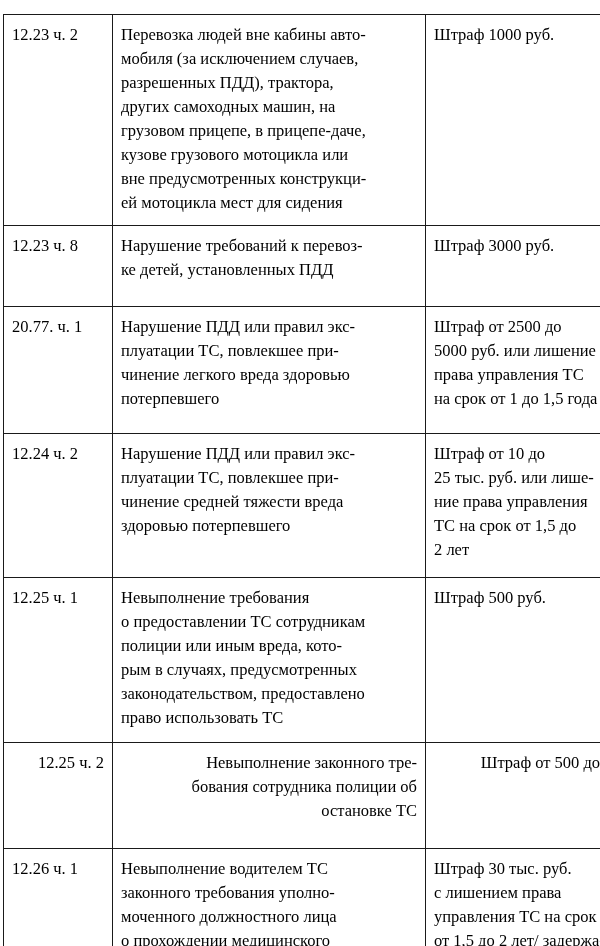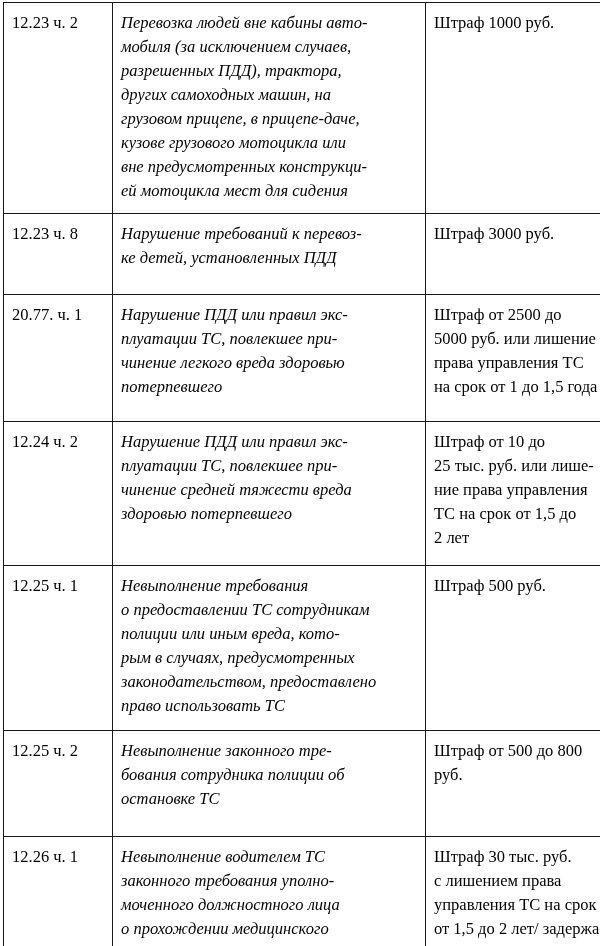--- a/index.html
+++ b/index.html
@@ -12,20 +12,21 @@
     height: 946px;
     font-family: "Liberation Serif", "DejaVu Serif", serif;
     color: #000000;
     overflow: hidden;
   }
   .page {
     position: relative;
     width: 600px;
     height: 690px;
     box-sizing: border-box;
+    margin-top: 12px;
   }
   table.penalties-table {
     position: absolute;
     left: 3px;
     top: 2px;
     width: 583px;
     border-collapse: collapse;
     table-layout: fixed;
   }
   table.penalties-table td {
@@ -38,32 +39,31 @@
     color: #000000;
     white-space: pre-line;
   }
   td.col-article {
     width: 92px;
     padding-left: 7px;
     padding-right: 4px;
   }
   td.col-offence {
     width: 296px;
-    font-style: italic;
   }
   td.col-penalty {
     width: 195px;
   }
   
   tr.r0 td { height: 186px; }
   tr.r1 td { height: 62px; }
   tr.r2 td { height: 108px; }
   tr.r3 td { height: 125px; }
   tr.r4 td { height: 146px; }
-  tr.r5 td { height: 87px; }
+  tr.r5 td { height: 87px; text-align: right; }
   tr.r6 td { height: 150px; }
 </style>
 </head>
 <body>
 
 <div class="page">
   <table class="penalties-table">
     <tbody>
       <tr class="r0">
         <td class="col-article">12.23 ч. 2</td>

